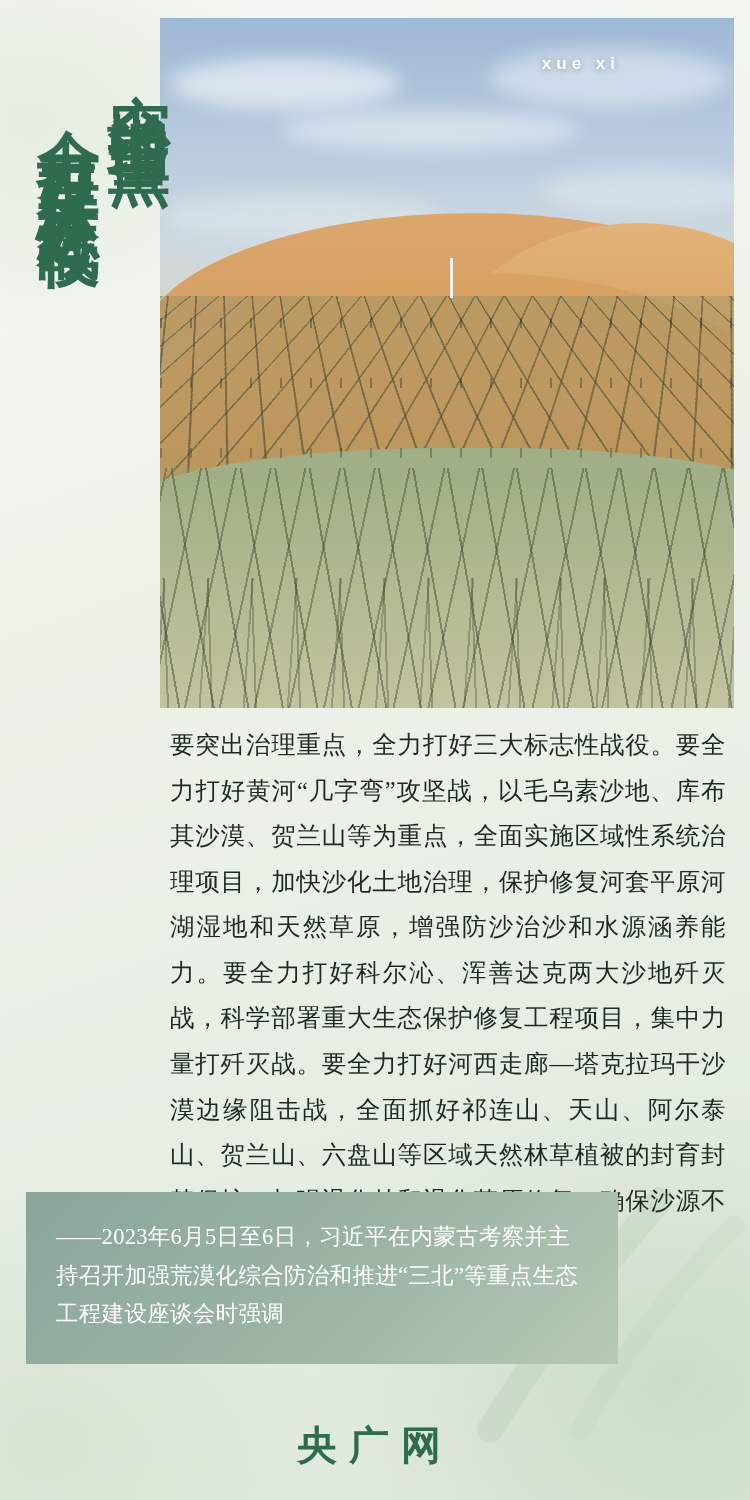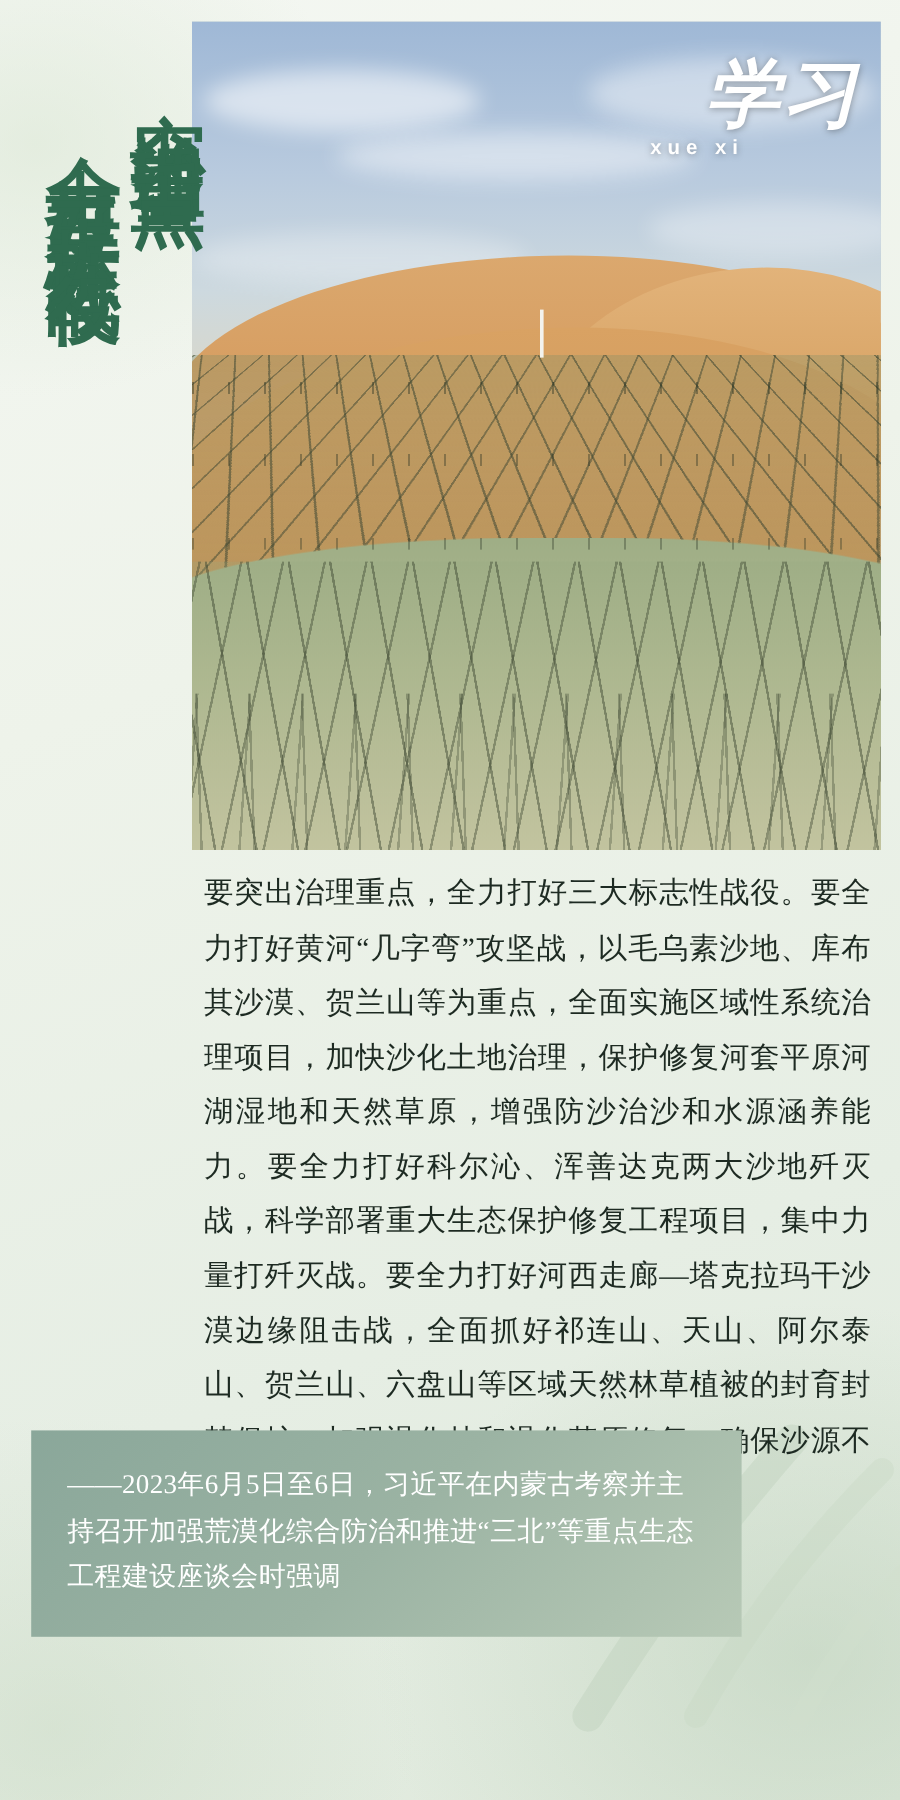--- a/index.html
+++ b/index.html
@@ -278,30 +278,32 @@
 
     <div class="stake-row" style="top:300px;opacity:.55"></div>
     <div class="stake-row" style="top:360px;opacity:.5"></div>
     <div class="stake-row" style="top:430px;opacity:.45"></div>
 
     <div class="pole" style="left:290px; top:240px; height:40px;"></div>
   </div>
 
   <div class="brand">
     <div class="brand-row">
-      <span class="brand-xue">学习</span>
     </div>
     <div class="brand-pinyin">xue xi</div>
   </div>
 
   <div class="title-wrap">
     <div class="title-col first">突出治理重点</div>
     <div class="title-col second">全力打好三大标志性战役</div>
   </div>
 
   <div class="body-text">要突出治理重点，全力打好三大标志性战役。要全力打好黄河“几字弯”攻坚战，以毛乌素沙地、库布其沙漠、贺兰山等为重点，全面实施区域性系统治理项目，加快沙化土地治理，保护修复河套平原河湖湿地和天然草原，增强防沙治沙和水源涵养能力。要全力打好科尔沁、浑善达克两大沙地歼灭战，科学部署重大生态保护修复工程项目，集中力量打歼灭战。要全力打好河西走廊—塔克拉玛干沙漠边缘阻击战，全面抓好祁连山、天山、阿尔泰山、贺兰山、六盘山等区域天然林草植被的封育封禁保护，加强退化林和退化草原修复，确保沙源不扩散。</div>
 
   <div class="source-panel">
     <div class="source-text">——2023年6月5日至6日，习近平在内蒙古考察并主持召开加强荒漠化综合防治和推进“三北”等重点生态工程建设座谈会时强调</div>
   </div>
 
+  <div class="footer">
+    <span class="footer-logo">央广网</span>
+  </div>
 
 </div>
 
 </body></html>

